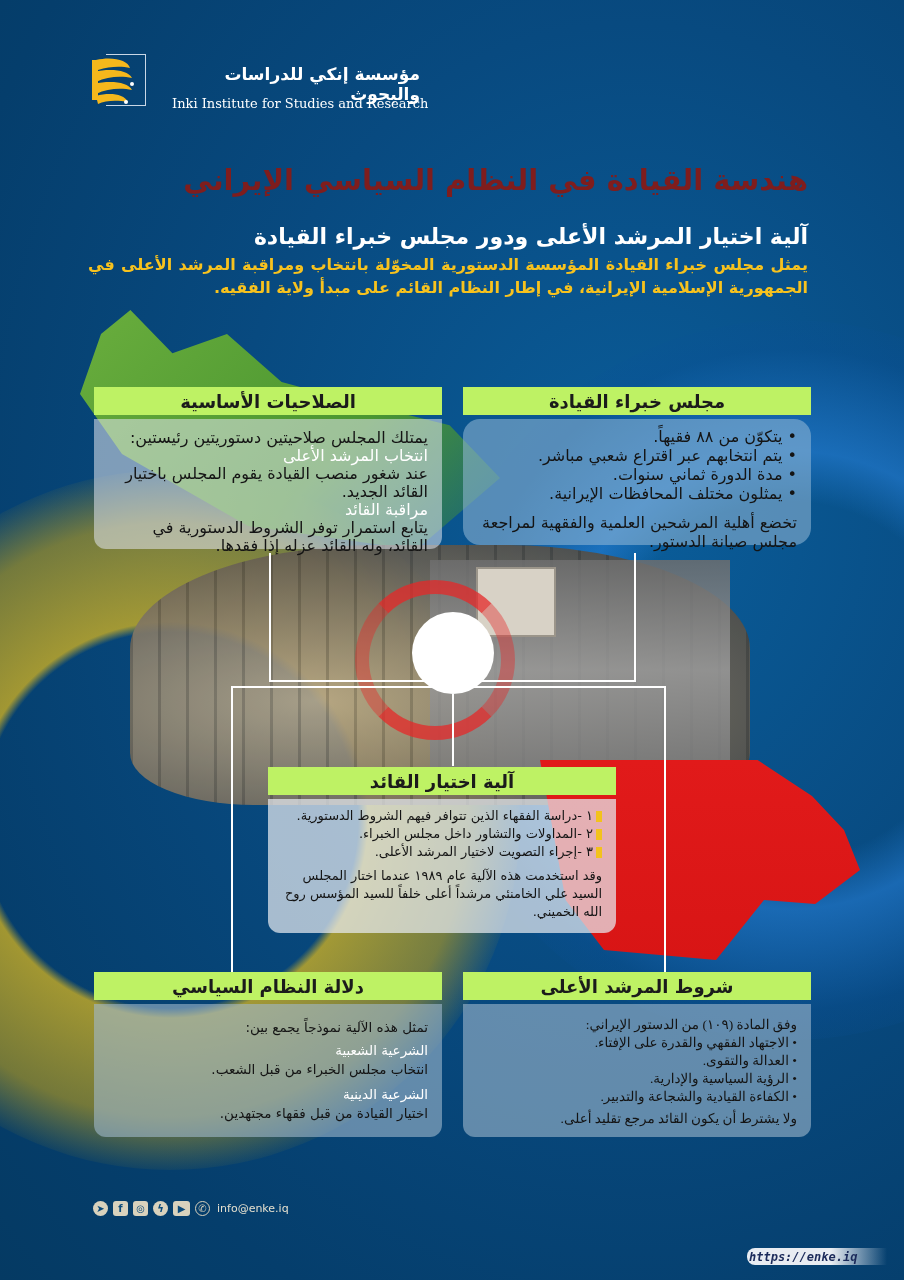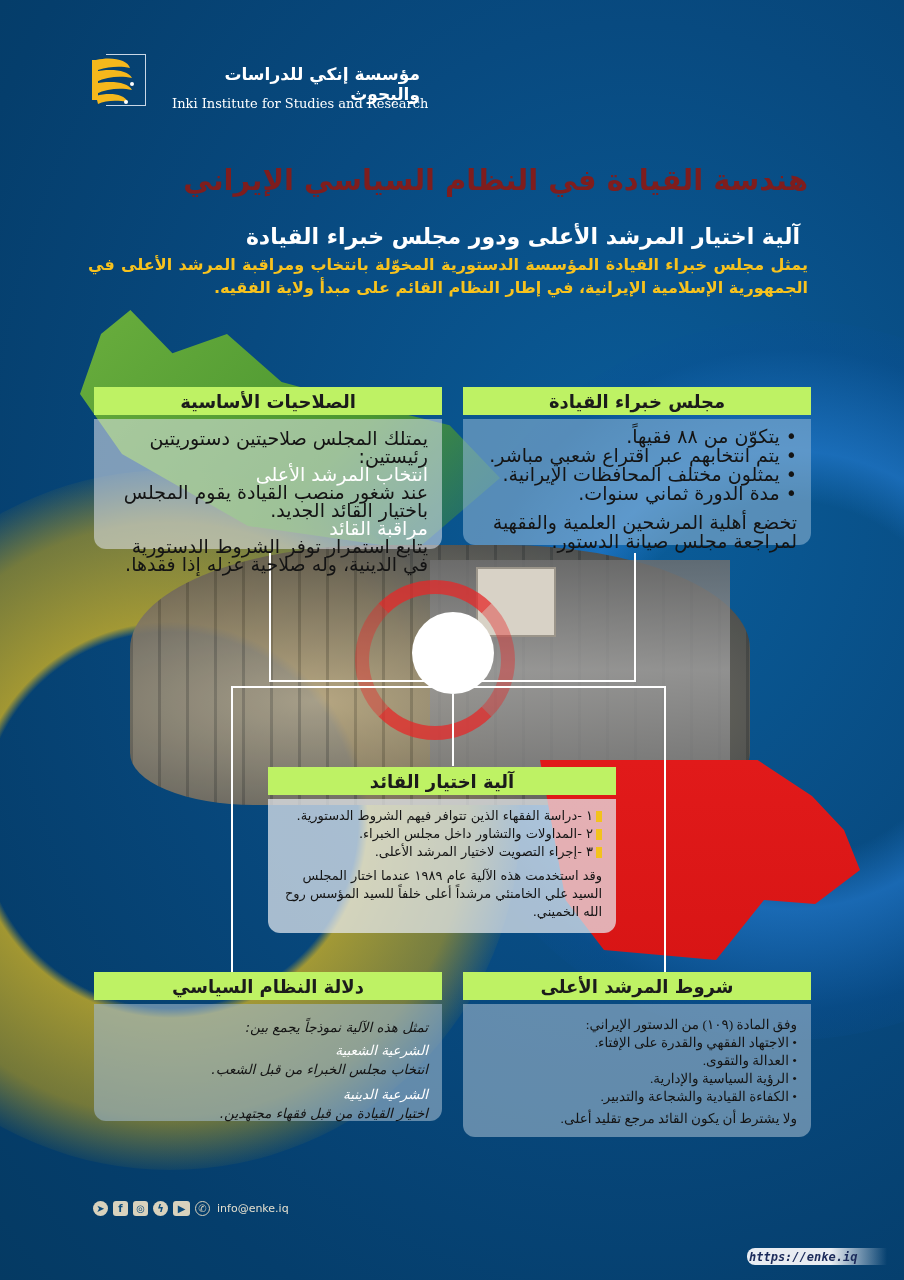--- a/index.html
+++ b/index.html
@@ -65,39 +65,39 @@
   }
   .logo-ar { position: absolute; left: 168px; top: 64px; direction: rtl; width: 252px; text-align: right;
     color: #ffffff; font-size: 17px; font-weight: bold; }
   .logo-en { position: absolute; left: 172px; top: 96px; color: #ffffff; font-family: "DejaVu Serif", serif; font-size: 13px; }
 
   .title {
     position: absolute; right: 96px; top: 163px; direction: rtl; text-align: right;
     color: #7f1d1d; font-size: 29px; font-weight: bold; white-space: nowrap;
   }
   .subtitle {
-    position: absolute; right: 104px; top: 224px; direction: rtl; text-align: right;
+    position: absolute; right: 96px; top: 224px; direction: rtl; text-align: right;
     color: #ffffff; font-size: 22px; font-weight: bold; white-space: nowrap;
   }
   .intro {
     position: absolute; right: 96px; top: 253px; width: 720px; direction: rtl; text-align: justify;
     color: #f7c21e; font-size: 16px; font-weight: bold; line-height: 23px;
   }
 
   .card { position: absolute; }
   .card-head {
     background: #bef264; height: 28px; display: flex; align-items: center; justify-content: center;
     color: #1b1b1b; font-size: 18px; font-weight: bold; direction: rtl;
   }
   .card-body {
     margin-top: 4px; border-radius: 0 0 12px 12px; padding: 10px 14px;
-    direction: rtl; text-align: right; font-size: 19px; line-height: 19px; color: #141414;
+    direction: rtl; text-align: right; font-size: 16px; line-height: 19px; color: #141414;
   }
   .body-light { background: rgba(225,230,238,0.55); }
-  .body-blue { background: rgba(150,185,215,0.55); }
+  .body-blue { background: rgba(150,185,215,0.55); border-radius: 17px; }
   .body-pale { background: rgba(230,234,240,0.72); }
   .body-steel { background: rgba(160,185,205,0.6); }
   .hl { color: #ffffff; }
   .bullet::before { content: "• "; }
   .num-mark { display: inline-block; width: 6px; height: 11px; background: #f3c21b; margin-left: 3px; vertical-align: middle; }
   .gap { height: 10px; }
 
   .footer { position: absolute; left: 93px; top: 1201px; display: flex; align-items: center; gap: 5px; }
   .soc {
     width: 15px; height: 15px; border-radius: 50%; background: #d9d2bd; color: #0b4a7a;
@@ -150,35 +150,35 @@
 
 <div class="title">هندسة القيادة في النظام السياسي الإيراني</div>
 <div class="subtitle">آلية اختيار المرشد الأعلى ودور مجلس خبراء القيادة</div>
 <div class="intro">يمثل مجلس خبراء القيادة المؤسسة الدستورية المخوّلة بانتخاب ومراقبة المرشد الأعلى في الجمهورية الإسلامية الإيرانية، في إطار النظام القائم على مبدأ ولاية الفقيه.</div>
 
 <div class="card" style="left:463px; top:387px; width:348px;">
   <div class="card-head">مجلس خبراء القيادة</div>
   <div class="card-body body-blue" style="height:126px; padding-top:8px;">
     <div class="bullet">يتكوّن من ٨٨ فقيهاً.</div>
     <div class="bullet">يتم انتخابهم عبر اقتراع شعبي مباشر.</div>
+    <div class="bullet">مدة الدورة ثماني سنوات.</div>
     <div class="bullet">يمثلون مختلف المحافظات الإيرانية.</div>
-    <div class="bullet">مدة الدورة ثماني سنوات.</div>
     <div class="gap"></div>
     <div>تخضع أهلية المرشحين العلمية والفقهية لمراجعة مجلس صيانة الدستور.</div>
   </div>
 </div>
 
 <div class="card" style="left:94px; top:387px; width:348px;">
   <div class="card-head">الصلاحيات الأساسية</div>
   <div class="card-body body-light" style="height:130px; padding-top:10px; line-height:18px;">
     <div>يمتلك المجلس صلاحيتين دستوريتين رئيستين:</div>
     <div class="hl">انتخاب المرشد الأعلى</div>
     <div>عند شغور منصب القيادة يقوم المجلس باختيار القائد الجديد.</div>
     <div class="hl">مراقبة القائد</div>
-    <div>يتابع استمرار توفر الشروط الدستورية في الدينية، وله صلاحية عزله إذا فقدها.</div>
+    <div>يتابع استمرار توفر الشروط الدستورية في القائد، وله القائد عزله إذا فقدها.</div>
   </div>
 </div>
 
 <div class="card" style="left:268px; top:767px; width:348px;">
   <div class="card-head">آلية اختيار القائد</div>
   <div class="card-body body-pale" style="height:134px; padding-top:8px; font-size:13px; line-height:18px; border-radius:0 0 12px 12px;">
     <div><span class="num-mark"></span><span>١ -دراسة الفقهاء الذين تتوافر فيهم الشروط الدستورية.</span></div>
     <div><span class="num-mark"></span><span>٢ -المداولات والتشاور داخل مجلس الخبراء.</span></div>
     <div><span class="num-mark"></span><span>٣ -إجراء التصويت لاختيار المرشد الأعلى.</span></div>
     <div style="height:6px;"></div>
@@ -194,21 +194,21 @@
     <div class="bullet">العدالة والتقوى.</div>
     <div class="bullet">الرؤية السياسية والإدارية.</div>
     <div class="bullet">الكفاءة القيادية والشجاعة والتدبير.</div>
     <div style="height:4px;"></div>
     <div>ولا يشترط أن يكون القائد مرجع تقليد أعلى.</div>
   </div>
 </div>
 
 <div class="card" style="left:94px; top:972px; width:348px;">
   <div class="card-head">دلالة النظام السياسي</div>
-  <div class="card-body body-steel" style="height:117px; padding-top:14px; font-size:13.5px; line-height:19px;font-style:italic;">
+  <div class="card-body body-steel" style="height:133px; padding-top:14px; font-size:13.5px; line-height:19px;">
     <div>تمثل هذه الآلية نموذجاً يجمع بين:</div>
     <div style="height:4px;"></div>
     <div class="hl">الشرعية الشعبية</div>
     <div>انتخاب مجلس الخبراء من قبل الشعب.</div>
     <div style="height:6px;"></div>
     <div class="hl">الشرعية الدينية</div>
     <div>اختيار القيادة من قبل فقهاء مجتهدين.</div>
   </div>
 </div>
 

